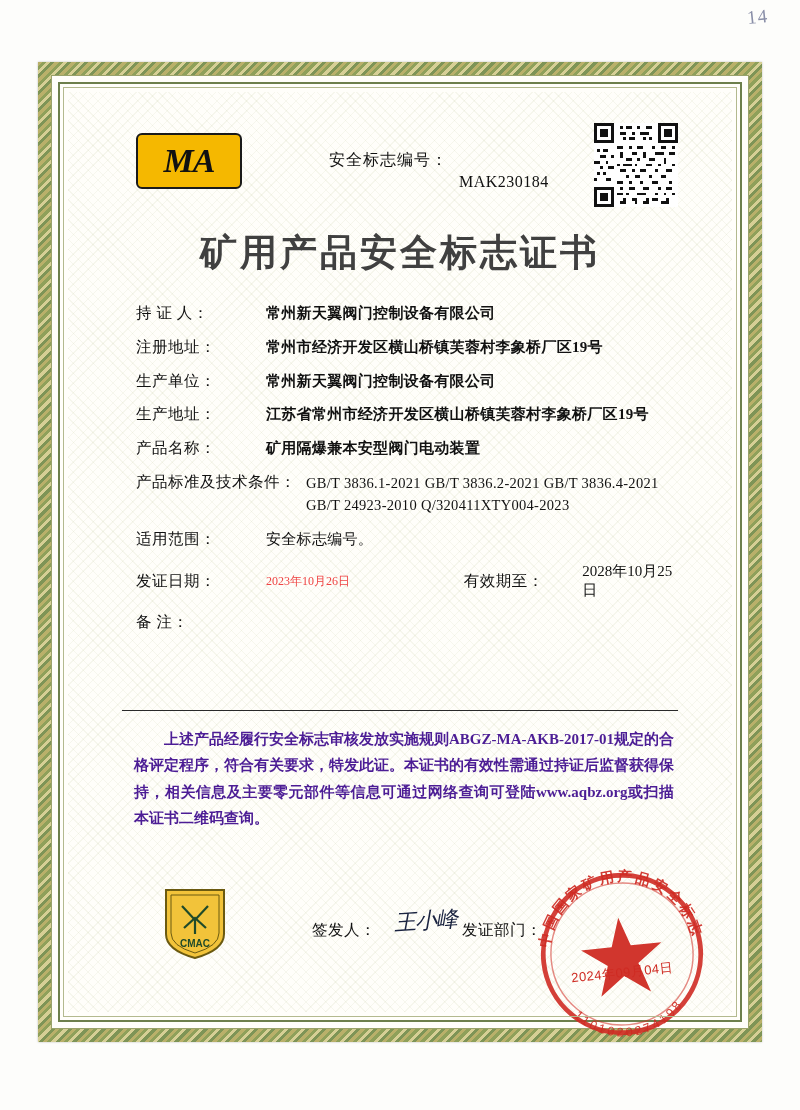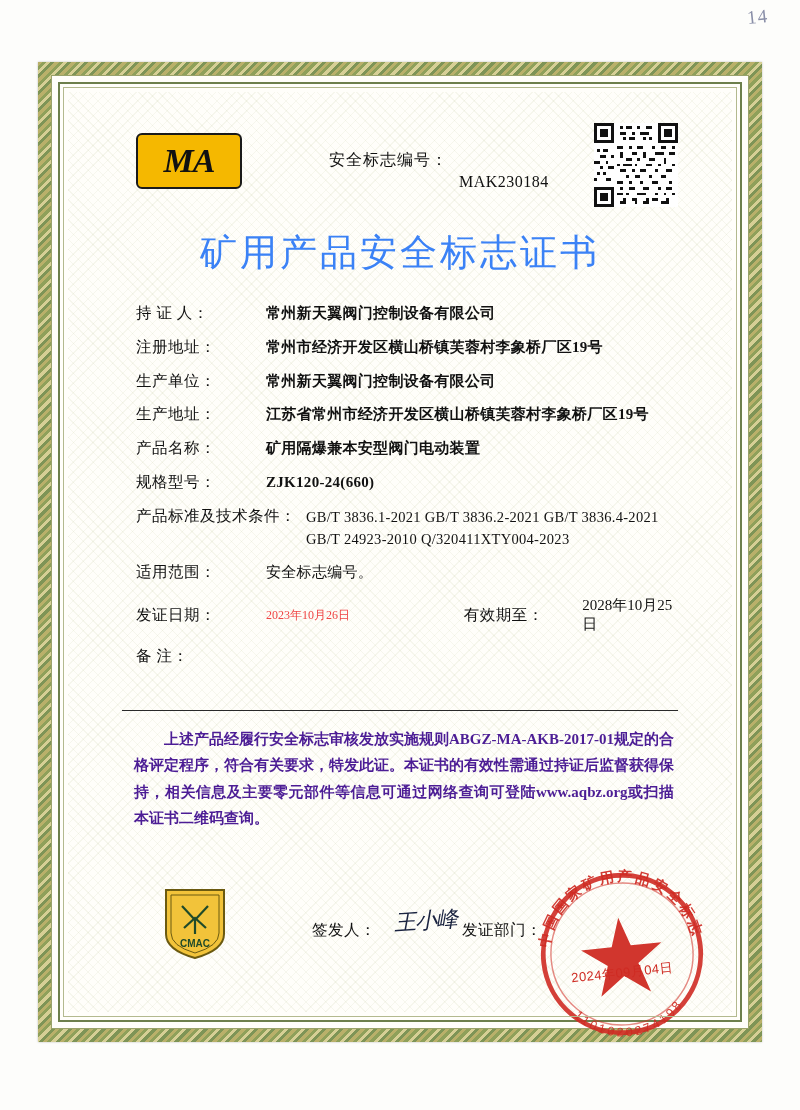--- a/index.html
+++ b/index.html
@@ -91,23 +91,23 @@
   }
   .qr{
     position:absolute;right:48px;top:25px;
     width:84px;height:84px;
   }
 
   
   .title{
     position:absolute;left:0;right:0;top:130px;
     text-align:center;
-    font-size:37px;font-weight:normal;
+    font-size:37px;font-weight:bold;
     letter-spacing:3px;
-    color:#3b82f6;
+    color:#404040;
     font-family:"Liberation Serif", serif;
   }
 
   
   .fields{
     position:absolute;left:62px;top:205px;right:40px;
   }
   .row{
     display:flex;
     margin-bottom:12px;
@@ -338,24 +338,20 @@
         <div class="row">
           <div class="lbl">生产地址：</div>
           <div class="val">江苏省常州市经济开发区横山桥镇芙蓉村李象桥厂区19号</div>
         </div>
 
         <div class="row">
           <div class="lbl">产品名称：</div>
           <div class="val">矿用隔爆兼本安型阀门电动装置</div>
         </div>
 
-        <div class="row">
-          <div class="lbl">规格型号：</div>
-          <div class="val">ZJK120-24(660)</div>
-        </div>
 
         <div class="row row-wide">
           <div class="lbl">产品标准及技术条件：</div>
           <div class="val std-val">GB/T 3836.1-2021 GB/T 3836.2-2021 GB/T 3836.4-2021 GB/T 24923-2010 Q/320411XTY004-2023</div>
         </div>
 
         <div class="row">
           <div class="lbl">适用范围：</div>
           <div class="val normal">安全标志编号。</div>
         </div>

